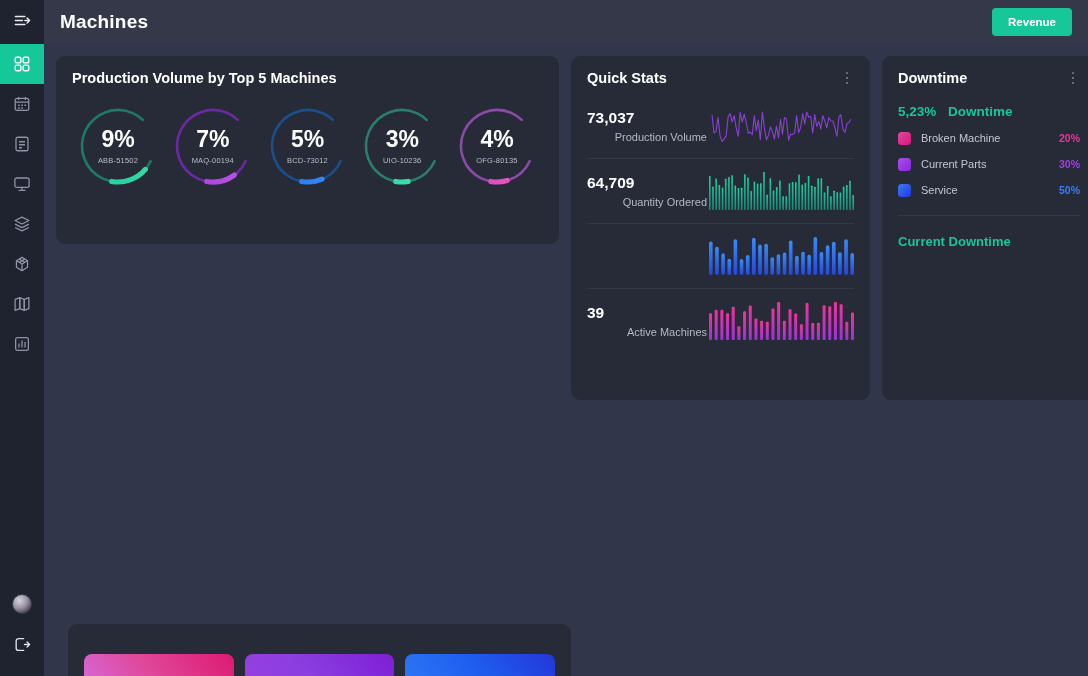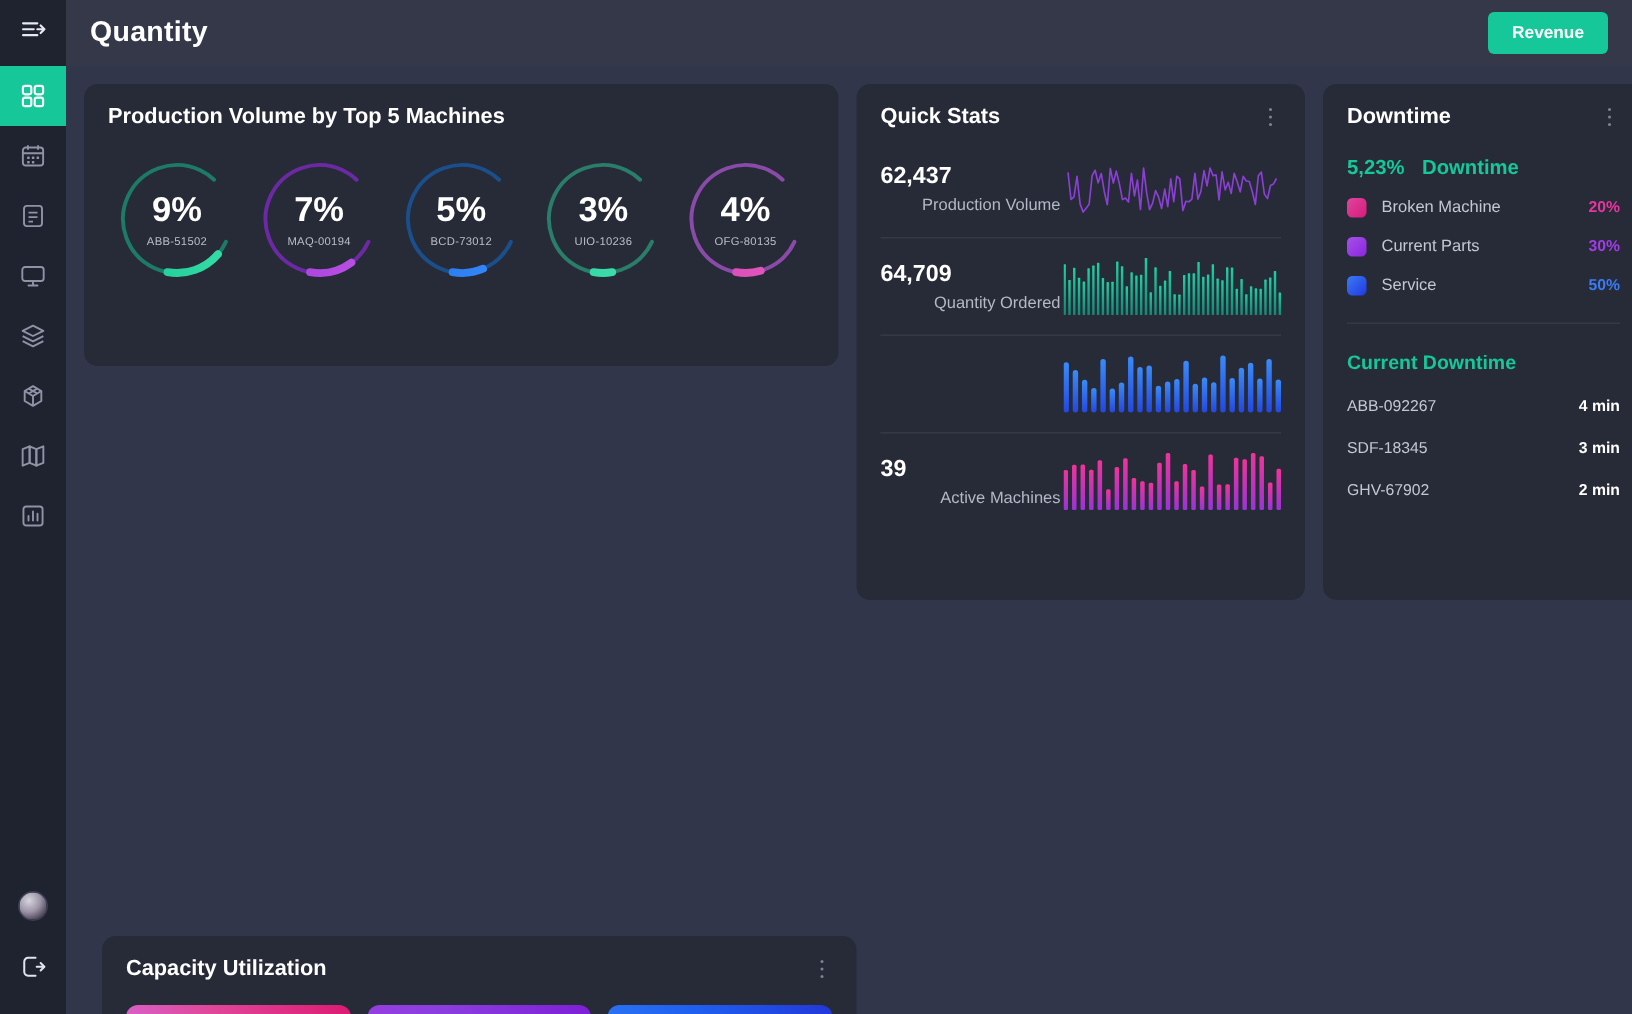--- a/index.html
+++ b/index.html
@@ -230,21 +230,21 @@
     <span>
       <svg width="19" height="19" viewBox="0 0 24 24" fill="none" stroke="#e0e3ec" stroke-width="1.7" stroke-linecap="round" stroke-linejoin="round">
         <path d="M13.5 4.5H7.2A3.2 3.2 0 0 0 4 7.7v8.6a3.2 3.2 0 0 0 3.2 3.2h6.3"></path>
         <path d="M14.5 12h6.2M17.8 8.8 21 12l-3.2 3.2"></path>
       </svg>
     </span>
   </div>
 </div>
 
 <div id="header">
-  <div id="page-title">Quantity</div>
+  <div id="page-title">Machines</div>
   <button id="settings-button">Revenue</button>
 </div>
 
 <div id="main">
 
   <div class="card" id="card-production">
     <div class="card-head">
       <div class="card-title">Production Volume by Top 5 Machines</div>
     </div>
     <div id="gauges">
@@ -336,21 +336,21 @@
       <div class="card-title">Quick Stats</div>
       <div class="kebab">
           <i></i>
           <i></i>
           <i></i>
         </div>
     </div>
     <div id="qs-list">
         <div class="qs-row">
           <div class="qs-left">
-            <div class="qs-val">62,437</div>
+            <div class="qs-val">73,037</div>
             <div class="qs-lab">Production Volume</div>
           </div>
           <svg width="145" height="46" class="qs-spark">
             <path d="M3.0 11.9 L 5.0 30.0 L 7.0 28.3 L 9.0 14.5 L 11.1 33.1 L 13.1 38.4 L 15.1 35.8 L 17.1 33.1 L 19.1 14.1 L 21.1 10.5 L 23.1 18.9 L 25.2 12.7 L 27.2 24.8 L 29.2 33.5 L 31.2 9.3 L 33.2 19.0 L 35.2 11.1 L 37.2 19.3 L 39.3 30.1 L 41.3 29.0 L 43.3 31.7 L 45.3 12.6 L 47.3 27.6 L 49.3 17.0 L 51.3 36.7 L 53.4 9.0 L 55.4 25.3 L 57.4 36.7 L 59.4 32.4 L 61.4 24.1 L 63.4 28.4 L 65.4 36.0 L 67.5 23.1 L 69.5 34.8 L 71.5 16.2 L 73.5 31.4 L 75.5 14.5 L 77.5 16.2 L 79.6 37.4 L 81.6 31.2 L 83.6 31.5 L 85.6 29.8 L 87.6 12.6 L 89.6 29.8 L 91.6 24.6 L 93.7 10.7 L 95.7 20.9 L 97.7 9.0 L 99.7 14.2 L 101.7 13.5 L 103.7 30.3 L 105.7 11.6 L 107.8 23.6 L 109.8 18.5 L 111.8 26.0 L 113.8 12.6 L 115.8 18.1 L 117.8 24.9 L 119.8 14.6 L 121.9 17.7 L 123.9 18.0 L 125.9 25.0 L 127.9 33.3 L 129.9 14.2 L 131.9 11.7 L 133.9 26.3 L 136.0 29.4 L 138.0 20.6 L 140.0 19.6 L 142.0 16.0" fill="none" stroke="#8b3fd4" stroke-width="1.1" stroke-linejoin="round"></path>
           </svg>
         </div>
         <div class="qs-div"></div>
         <div class="qs-row">
           <div class="qs-left">
             <div class="qs-val">64,709</div>
@@ -515,45 +515,23 @@
           <span class="dt-pct" style="color: rgb(162, 60, 232);">30%</span>
         </div>
         <div class="dt-leg">
           <span class="dt-sw" style="background: linear-gradient(135deg, rgb(58, 123, 245), rgb(34, 56, 224));"></span>
           <span class="dt-name">Service</span>
           <span class="dt-pct" style="color: rgb(58, 123, 245);">50%</span>
         </div>
       </div>
     <div class="dt-hr"></div>
     <div id="dt-current">Current Downtime</div>
-    <div id="dt-rows">
-        <div class="dt-row">
-          <span class="dt-mid">ABB-092267</span>
-          <span class="dt-min">4 min</span>
-        </div>
-        <div class="dt-row">
-          <span class="dt-mid">SDF-18345</span>
-          <span class="dt-min">3 min</span>
-        </div>
-        <div class="dt-row">
-          <span class="dt-mid">GHV-67902</span>
-          <span class="dt-min">2 min</span>
-        </div>
-      </div>
   </div>
 
   <div class="card" id="card-capacity">
-    <div class="card-head">
-      <div class="card-title">Capacity Utilization</div>
-      <div class="kebab">
-          <i></i>
-          <i></i>
-          <i></i>
-        </div>
-    </div>
     <div id="cap-cards">
         <div class="cap-card cap-0"></div>
         <div class="cap-card cap-1"></div>
         <div class="cap-card cap-2"></div>
       </div>
 
   </div>
 
 </div>
 

